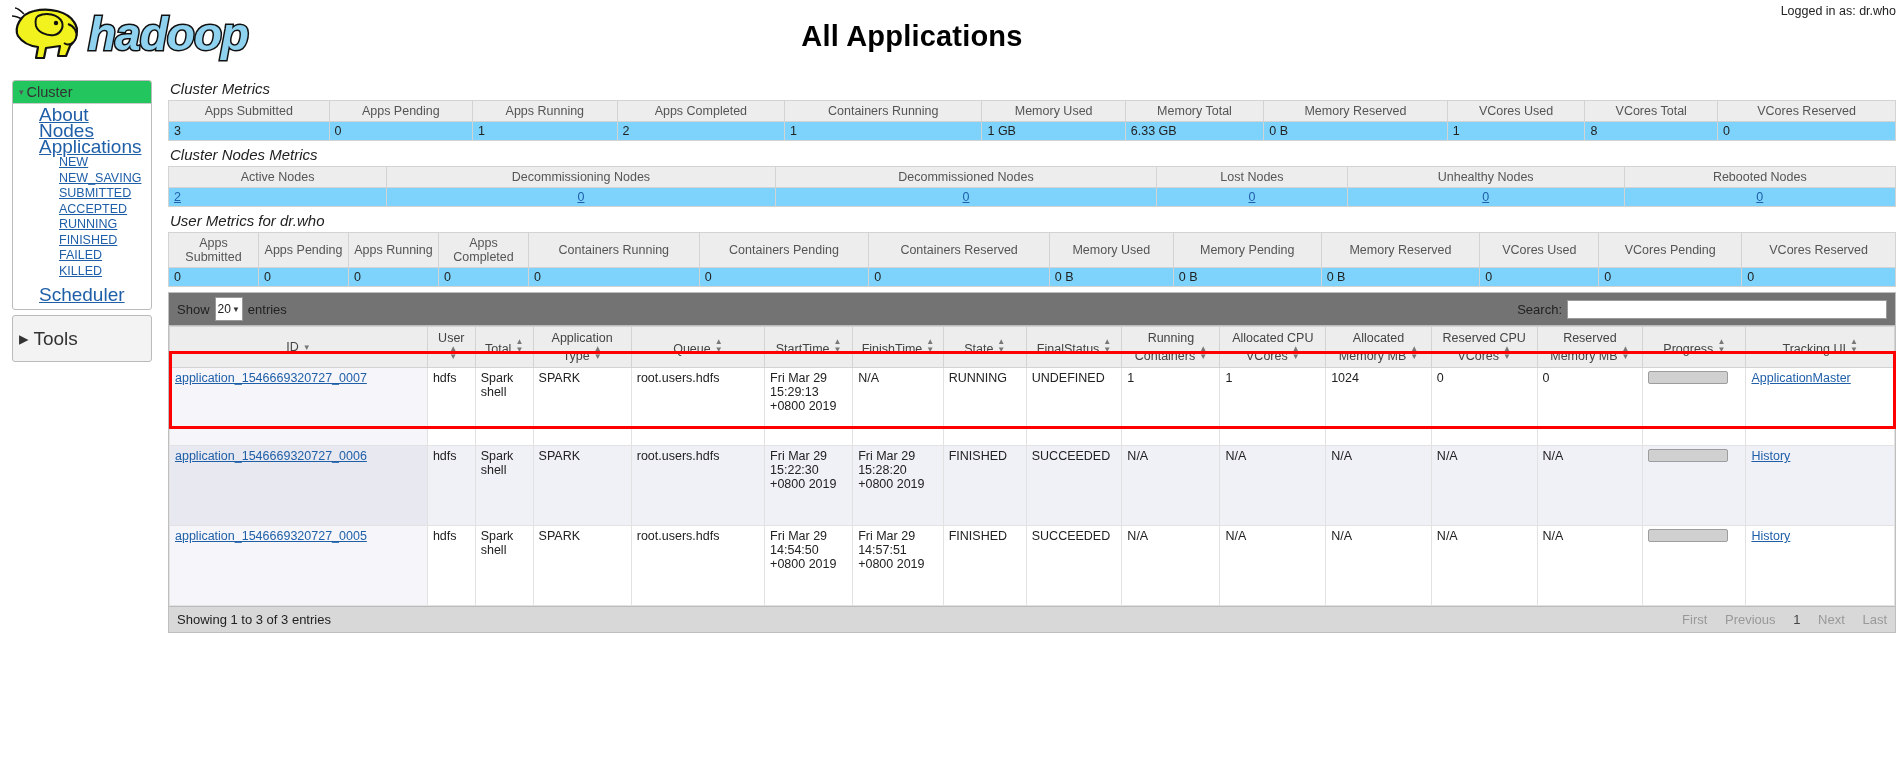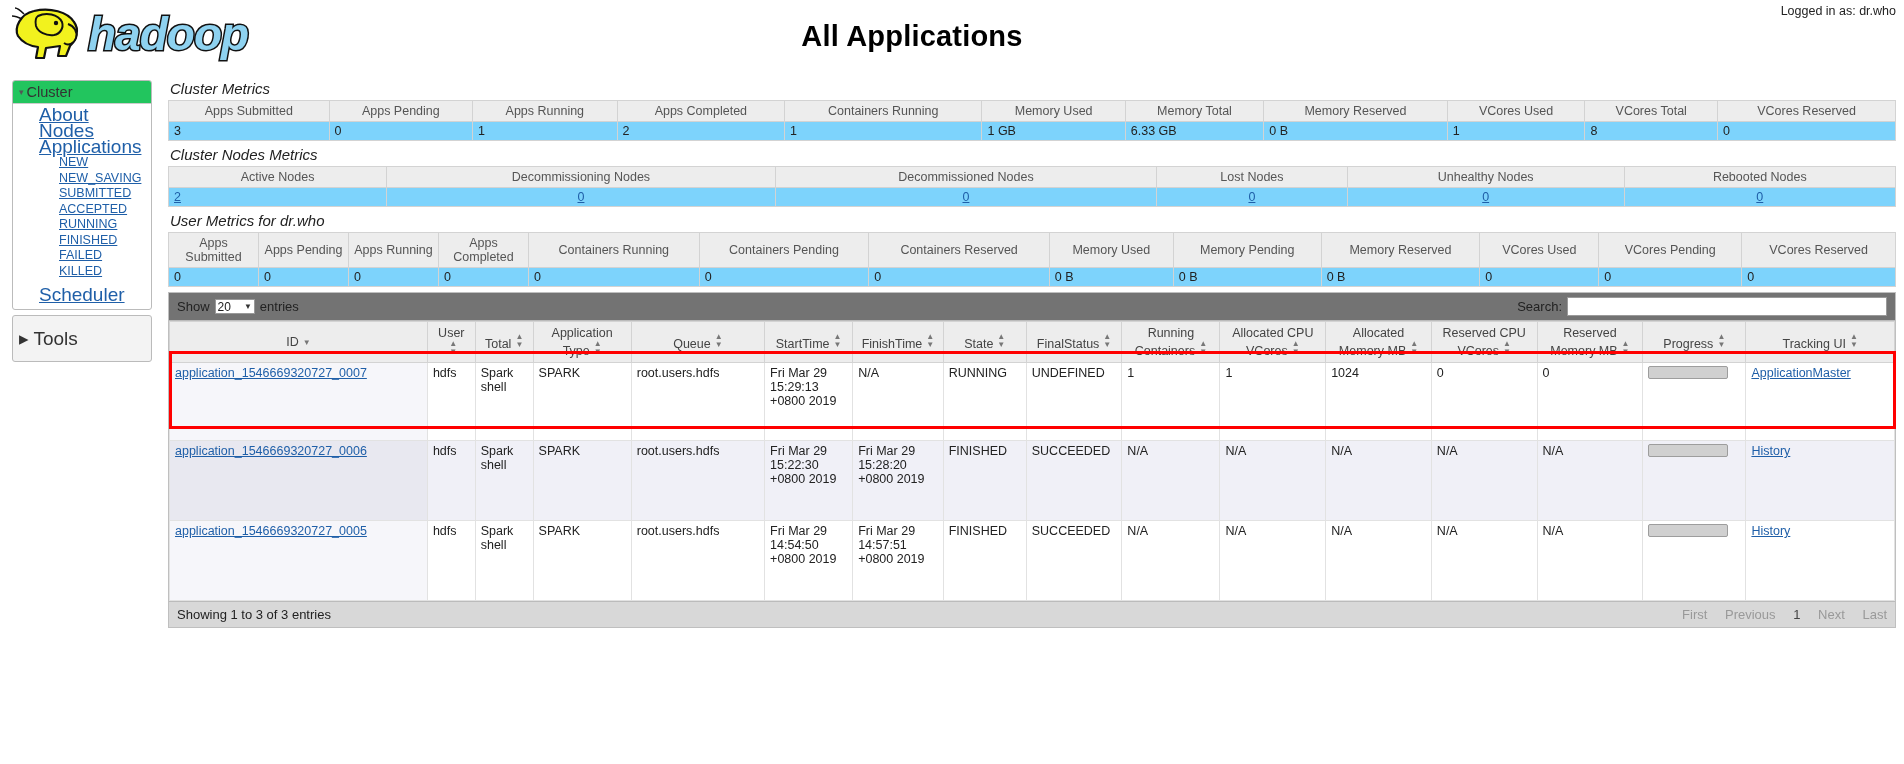--- a/index.html
+++ b/index.html
@@ -96,22 +96,22 @@
     background: #737373;
     border-bottom: 1px solid #bbb;
     padding: 4px 8px;
     display: flex; align-items: center; justify-content: space-between;
     font-size: 13px; color: #222;
   }
   .dt-length { display: flex; align-items: center; gap: 5px; }
   .sel {
     border: 1px solid #999; background: #fff;
     font-size: 12px; padding: 0 2px;
-    display: inline-flex; align-items: center; gap: 13px;
-    height: 15px;
+    display: inline-flex; align-items: center; gap: 1px;
+    height: 24px;
   }
   .sel .caret { font-size: 8px; color: #333; }
   .dt-filter { display: flex; align-items: center; gap: 5px; }
   .dt-filter input {
     border: 1px solid #9a9a9a; height: 19px; width: 320px;
     font-size: 12px; padding: 0 3px;
   }
 
   table.apps { border-collapse: collapse; width: 100%; table-layout: fixed; }
   table.apps th {

